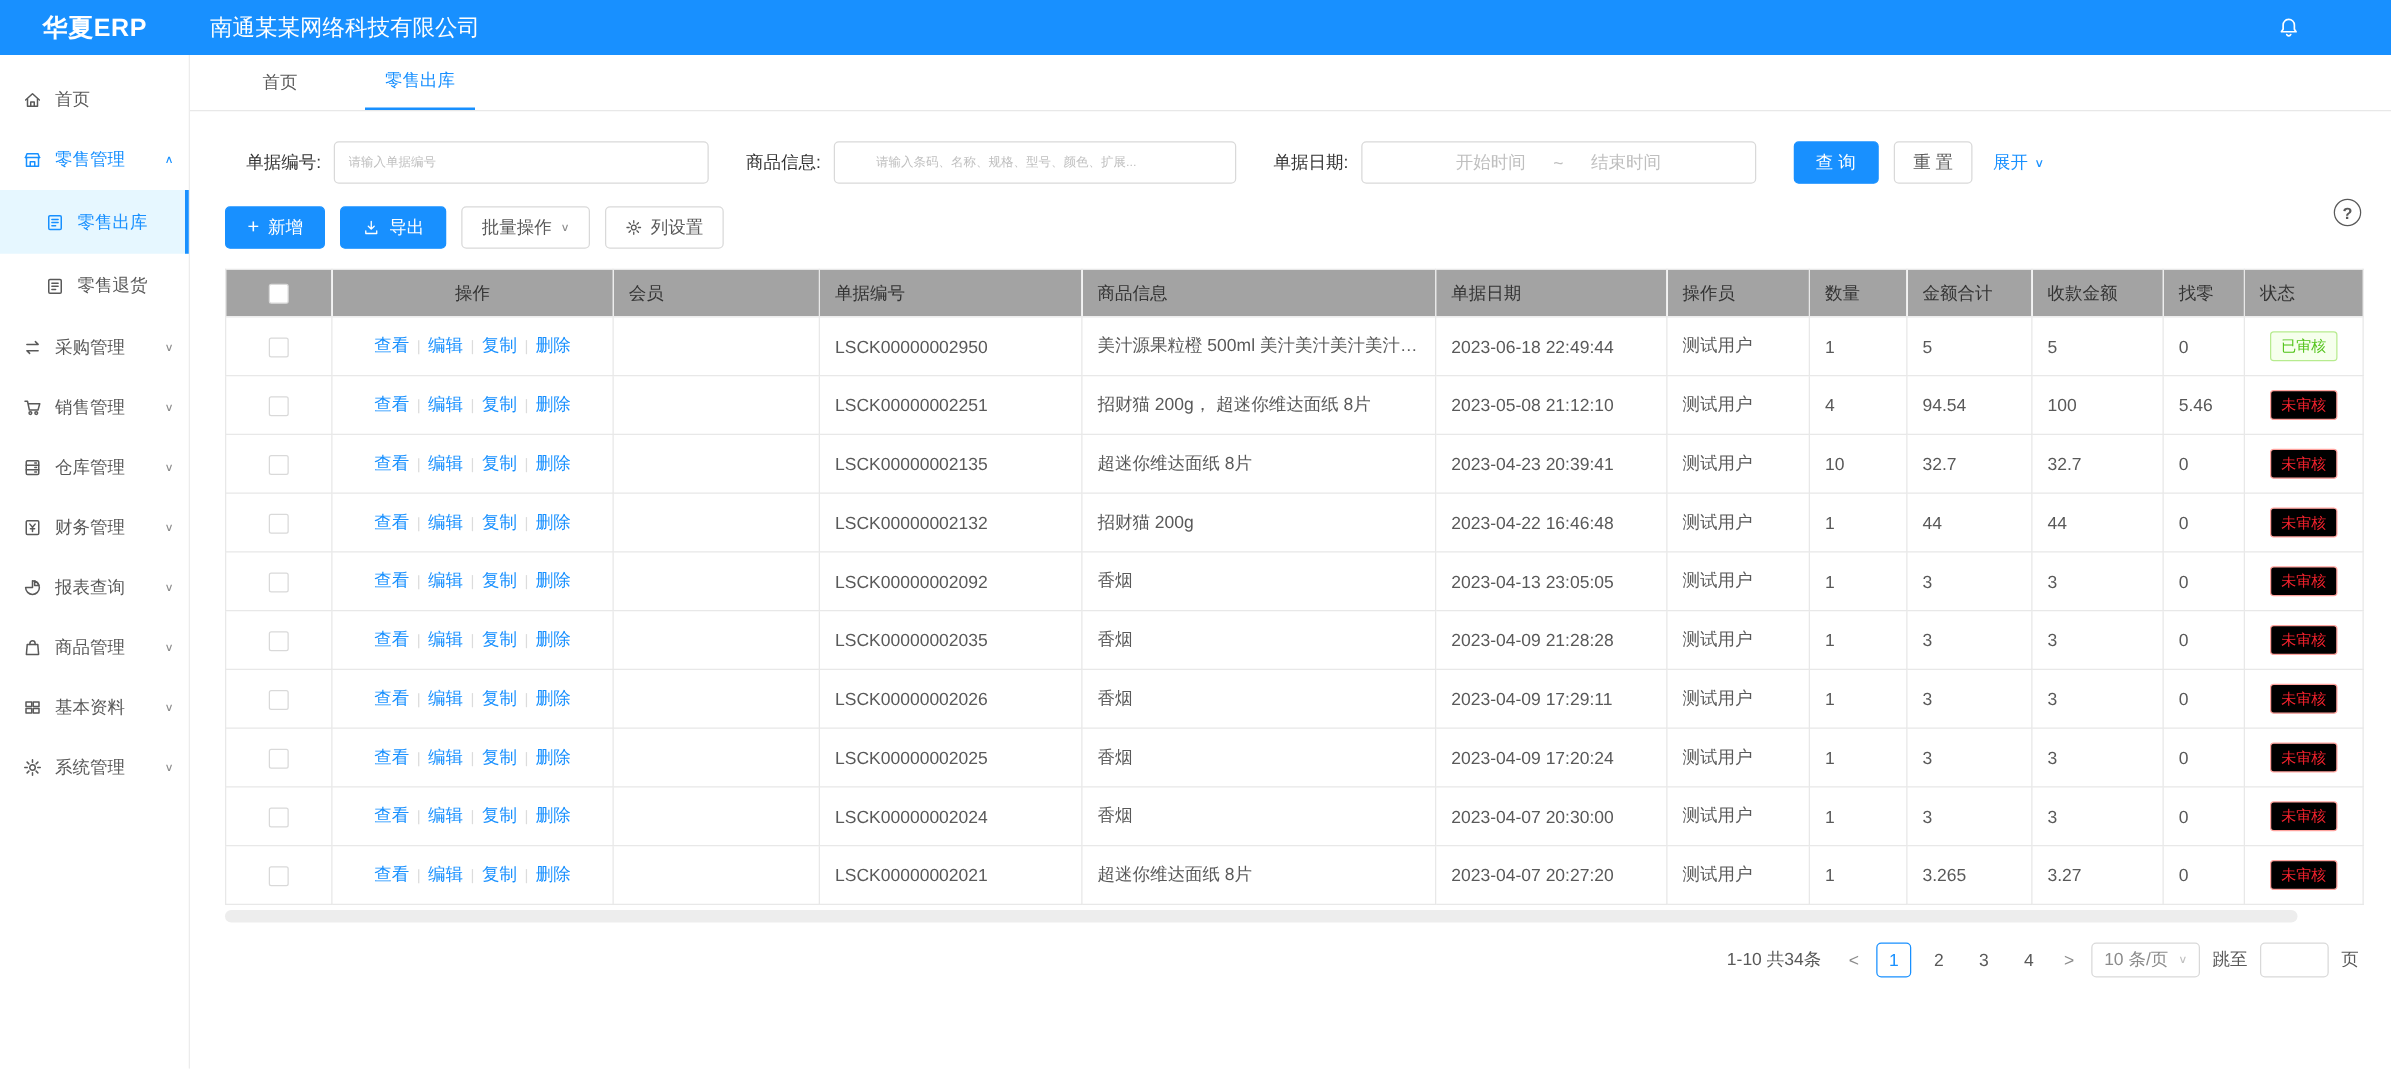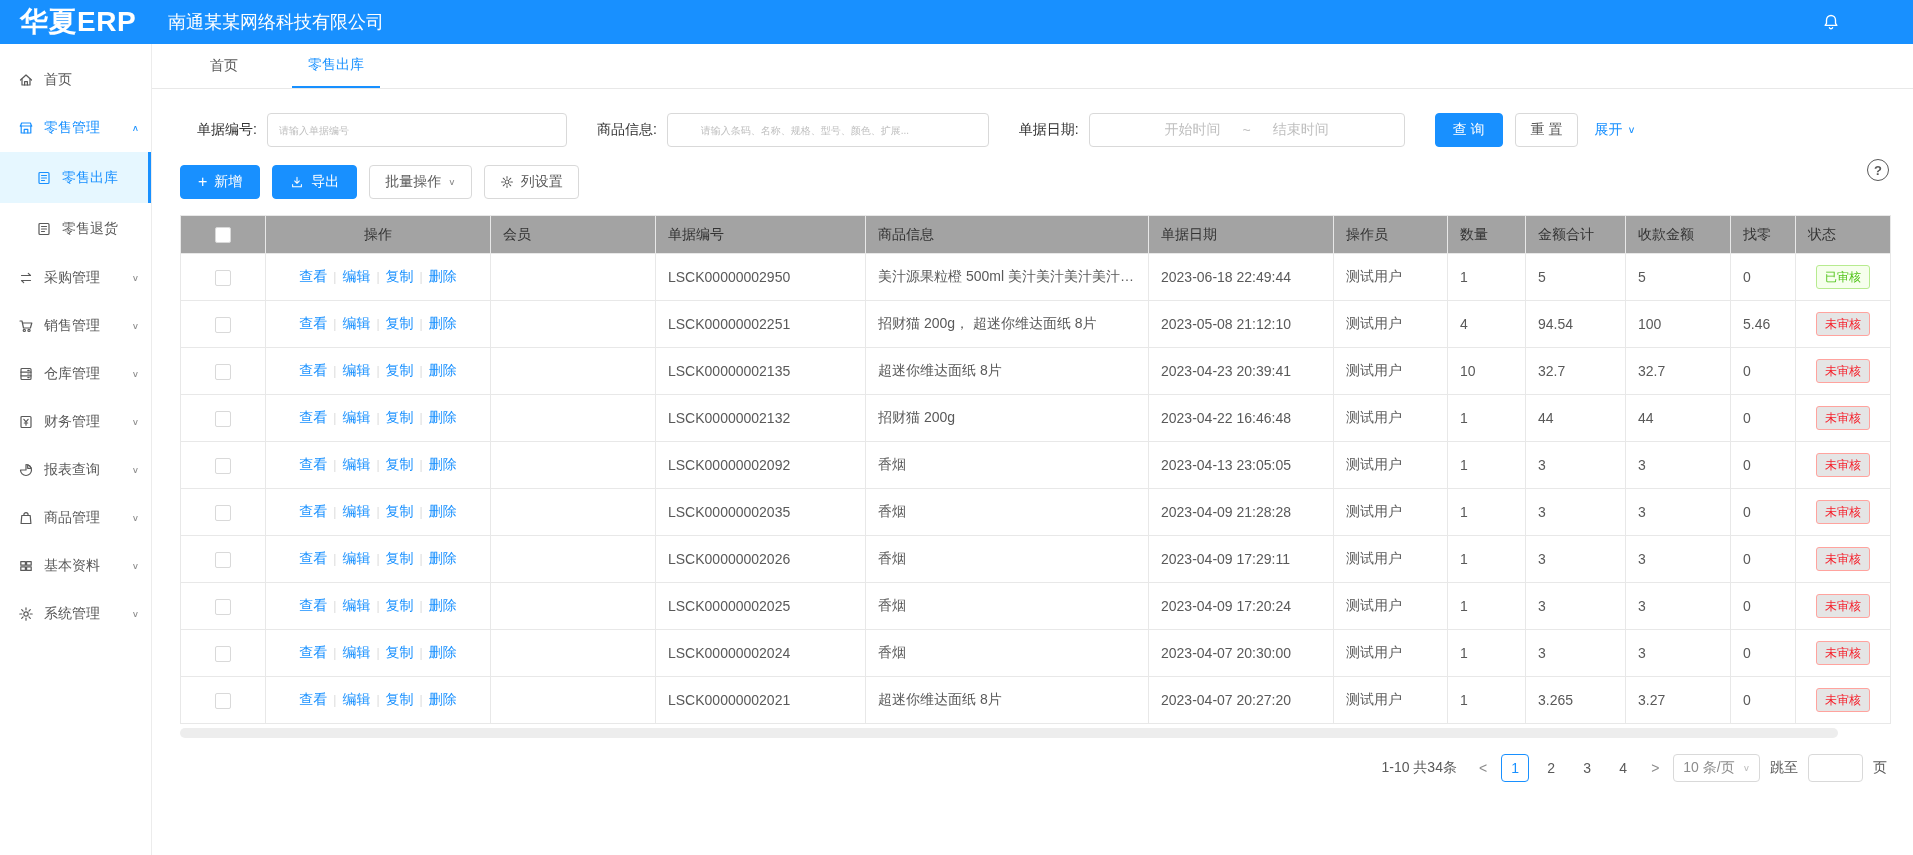--- a/index.html
+++ b/index.html
@@ -1,21 +1,21 @@
 <!DOCTYPE html>
 <html><head>
 <meta charset="utf-8">
 <style>
   * { box-sizing: border-box; margin: 0; padding: 0; }
   html,body { width:1913px; height:855px; overflow:hidden; background:#fff;
     font-family:"Liberation Sans","DejaVu Sans",sans-serif; font-size:14px; color:#595959; }
 
   
   .topbar { height:44px; background:#1890ff; display:flex; align-items:center; color:#fff; }
-  .logo { width:152px; padding-left:20px; font-size:28px; font-weight:bold; letter-spacing:.5px; flex:none; }
+  .logo { width:152px; padding-left:34px; font-size:20px; font-weight:bold; letter-spacing:.5px; flex:none; }
   .company { font-size:18px; margin-left:16px; }
   .topbar-right { margin-left:auto; display:flex; align-items:center; gap:18px; padding-right:26px;flex-direction:column; }
   .tb-icon { width:18px; height:18px; display:inline-flex; align-items:center; justify-content:center; cursor:pointer; }
   .tb-icon svg { width:18px; height:18px; }
   .welcome { font-size:14px; }
   .logout { display:flex; align-items:center; gap:7px; cursor:pointer; font-size:14px; }
   .logout svg { width:16px; height:16px; }
 
   svg.i { stroke:currentColor; fill:none; stroke-width:1.2; stroke-linecap:round; stroke-linejoin:round; }
 
@@ -74,21 +74,21 @@
     overflow:hidden; white-space:nowrap; }
   thead th { background:#a3a3a3; height:38px; color:#333; }
   .c-center { text-align:center; }
   .cb { width:16px; height:16px; border:1px solid #d9d9d9; border-radius:2px; display:inline-block;
     vertical-align:middle; background:#fff; cursor:pointer; }
   .op-link { color:#1890ff; text-decoration:none; cursor:pointer; }
   .op-sep { color:#dcdcdc; margin:0 6px; font-size:12px; }
   .ellipsis { overflow:hidden; text-overflow:ellipsis; white-space:nowrap; }
   .badge { display:inline-block; font-size:12px; line-height:1; padding:5px 8px; border-radius:3px; }
   .badge-green { color:#52c41a; background:#f6ffed; border:1px solid #b7eb8f; }
-  .badge-red { color:#f5222d; background:#e5e5e5; border:1px solid #ffa39e; }
+  .badge-red { color:#f5222d; background:#000000; border:1px solid #ffa39e; }
 
   .hscroll { height:10px; margin-top:4px; }
   .hscroll .thumb { height:10px; width:97%; background:#ededed; border-radius:5px; }
 
   
   .pagination { display:flex; align-items:center; justify-content:flex-end; gap:10px; margin-top:16px;
     padding-right:2px; color:#595959; }
   .pg-total { margin-right:8px; }
   .nav-btn { border:none; background:none; color:#8c8c8c; font-size:14px; cursor:pointer; padding:0 4px; font-family:inherit; }
   .page-btn { min-width:28px; height:28px; border:1px solid transparent; background:#fff; color:#595959;

